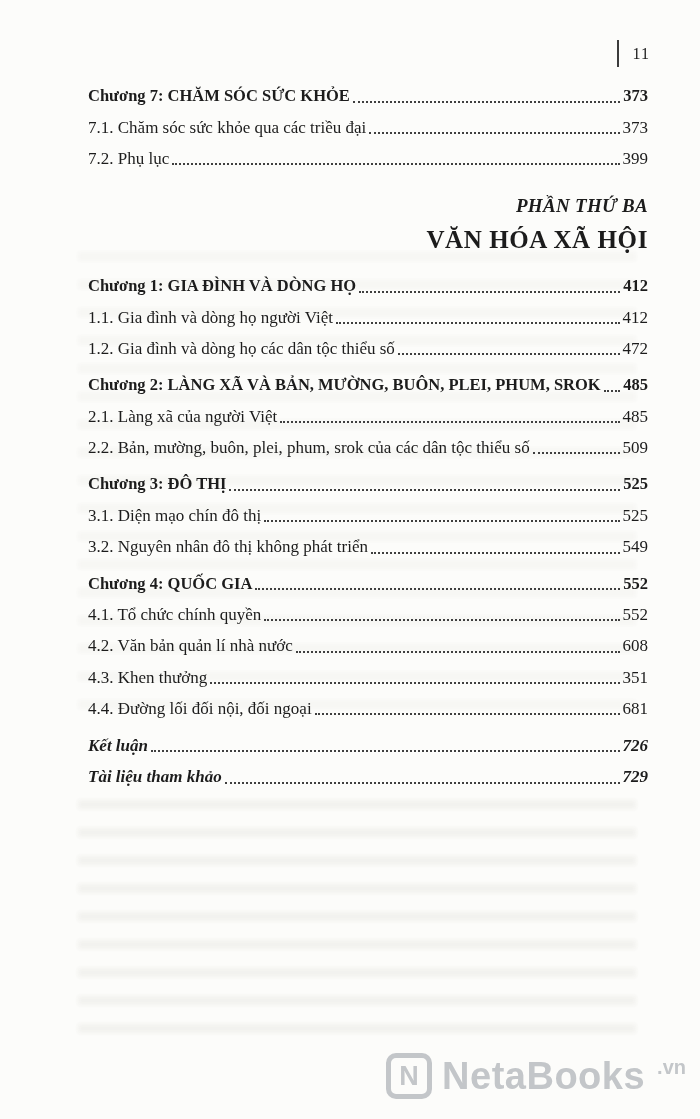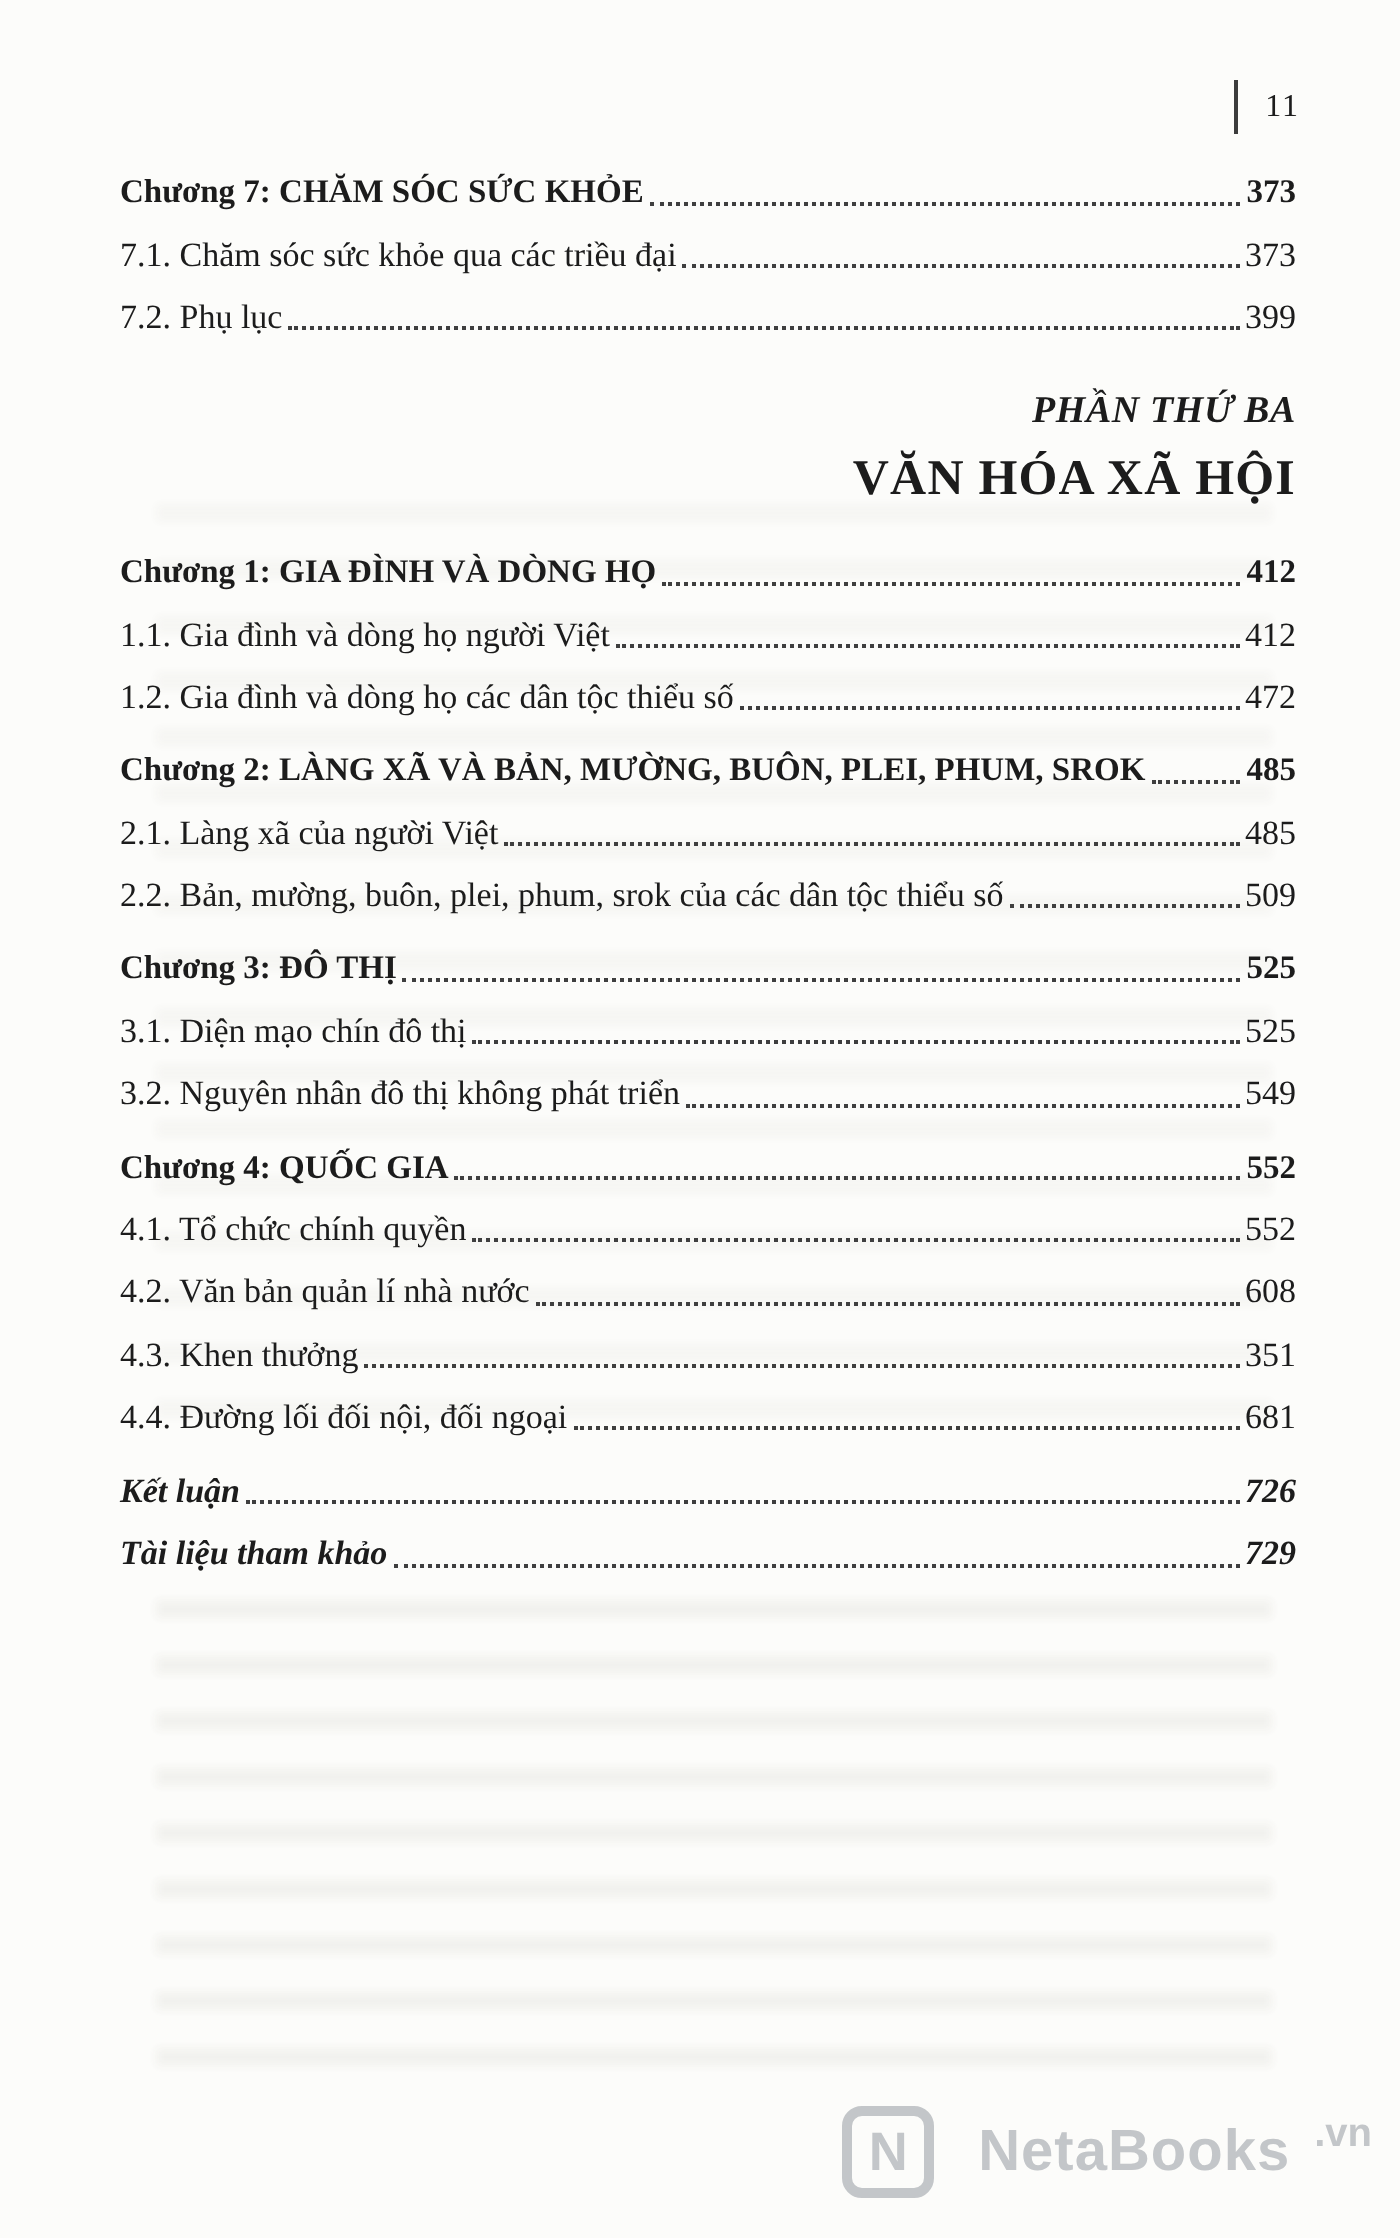--- a/index.html
+++ b/index.html
@@ -4,21 +4,21 @@
 <style>
   * { margin:0; padding:0; box-sizing:border-box; }
   html,body { width:700px; height:1119px; }
   body {
     background:#fcfcfa;
     font-family:"Liberation Serif","DejaVu Serif",serif;
     color:#1c1c1c;
     position:relative;
     overflow:hidden;
   }
-  .page { position:absolute; inset:0; padding:34px 52px 0 60px; z-index:1;font-family:Liberation Serif, serif; }
+  .page { position:absolute; inset:0; padding:34px 52px 0 88px; z-index:1;font-family:Liberation Serif, serif; }
 
   
   .ghost {
     position:absolute; left:78px; right:64px; z-index:0; pointer-events:none;
     background:repeating-linear-gradient(to bottom,
       rgba(95,88,70,0.08) 0px, rgba(95,88,70,0.08) 9px,
       transparent 9px, transparent 28px);
     filter:blur(2px);
   }
   .ghost-a { top:252px; height:460px; opacity:.45; }
@@ -61,21 +61,21 @@
     color:#c3c6c9;
     font-family:"Liberation Sans","DejaVu Sans",sans-serif;
     user-select:none;
   }
   .wm-logo {
     width:46px; height:46px;
     border:5px solid #c3c6c9; border-radius:10px;
     display:flex; align-items:center; justify-content:center;
     font-weight:bold; font-size:27px; color:#c3c6c9;
   }
-  .wm-brand { font-weight:bold; font-size:29px; letter-spacing:.5px;margin-left:12px; }
+  .wm-brand { font-weight:bold; font-size:38px; letter-spacing:.5px; }
   .wm-vn { font-weight:bold; font-size:20px; position:relative; top:-9px; margin-left:2px; }
 </style>
 </head>
 <body>
 
 <div class="ghost ghost-a"></div>
 <div class="ghost ghost-b"></div>
 
 <div class="page">
 

